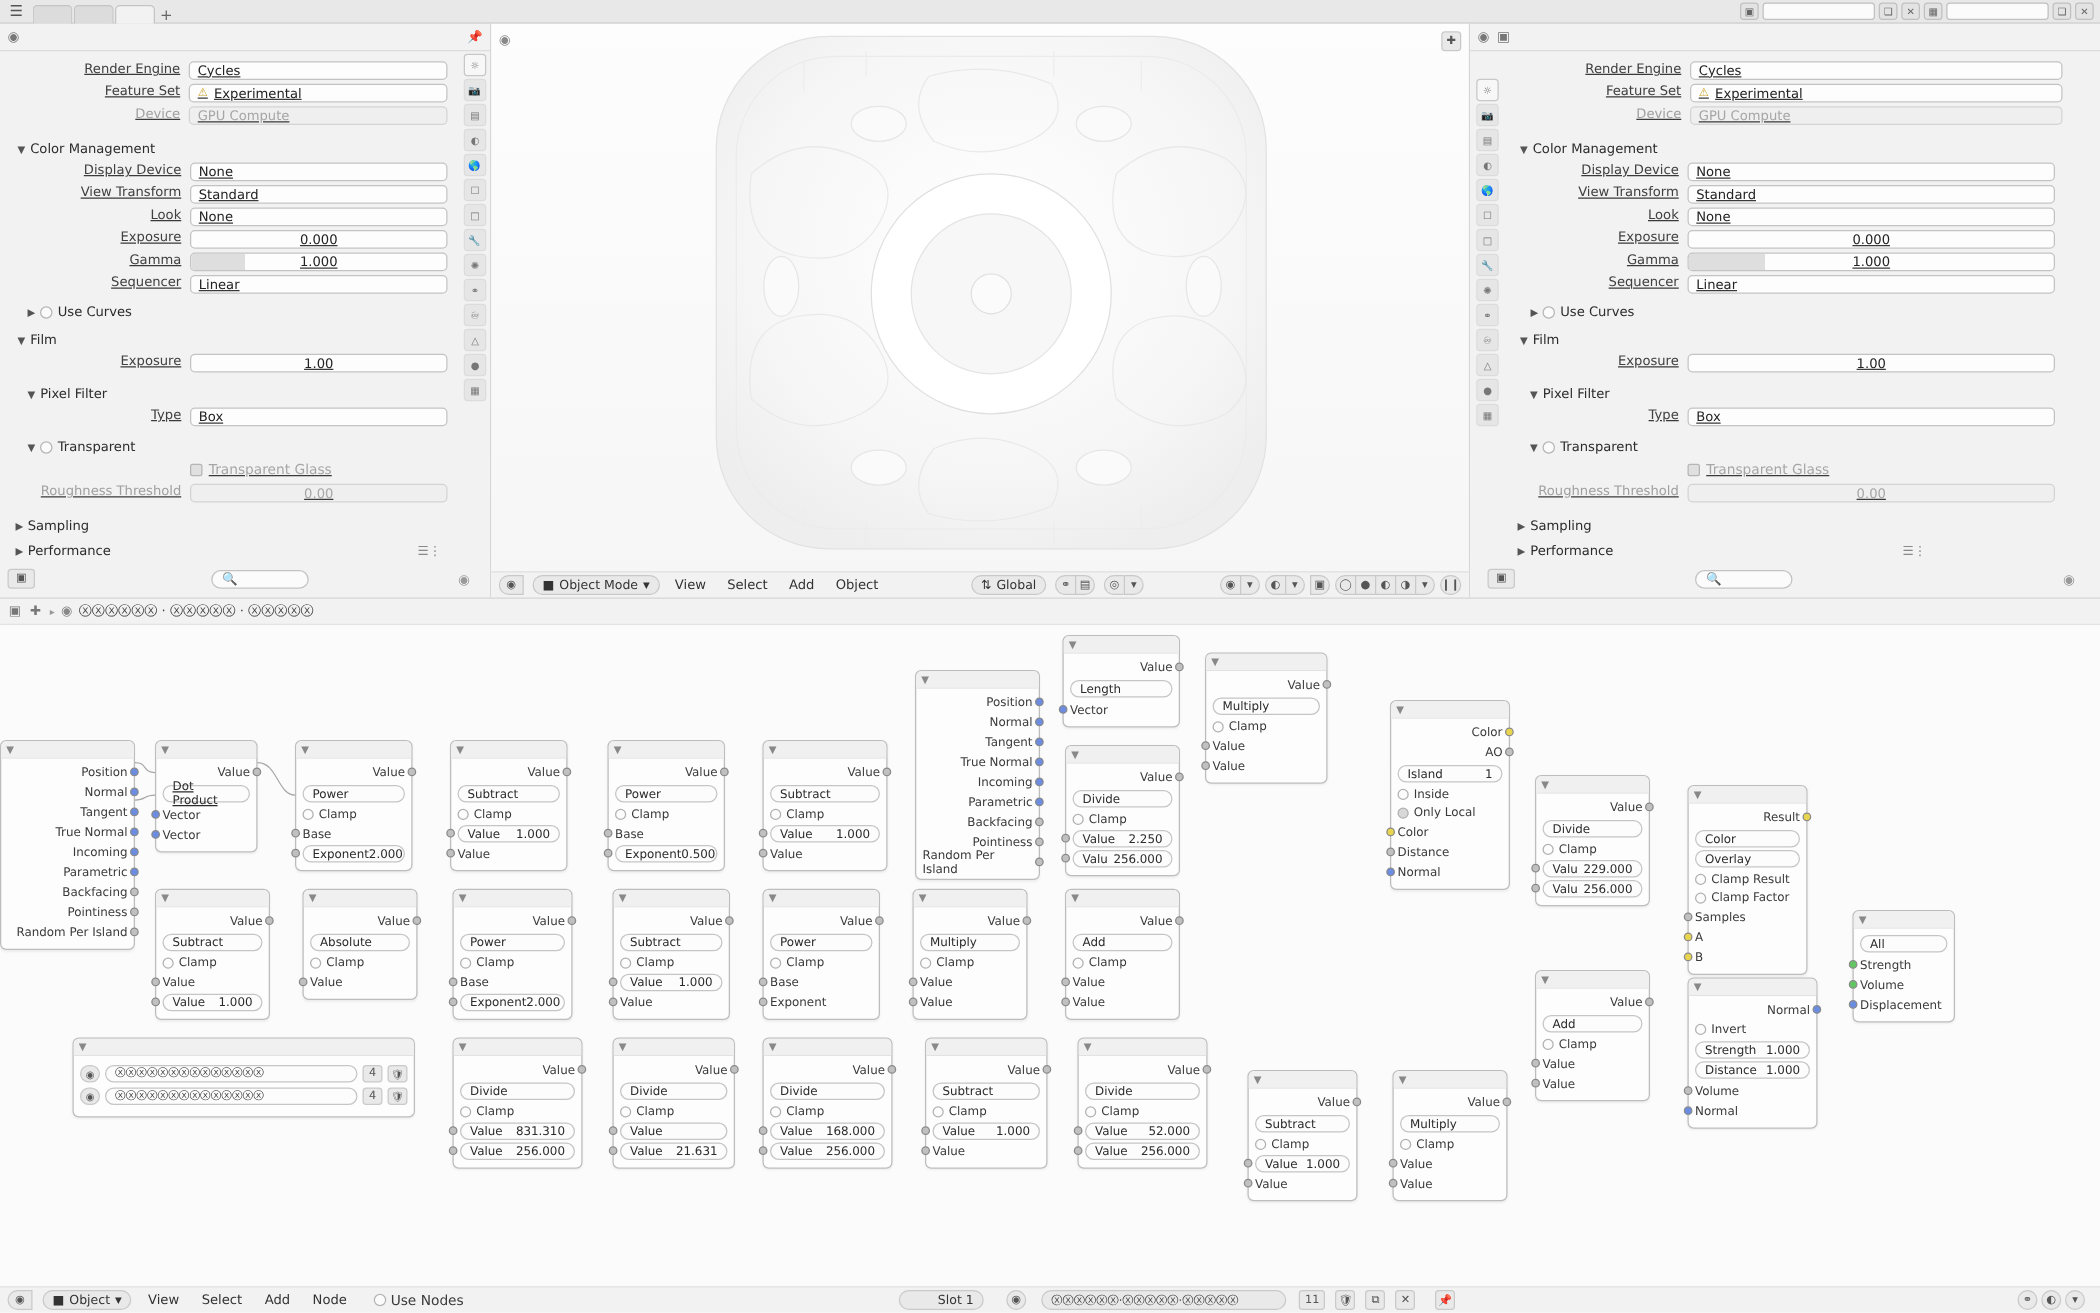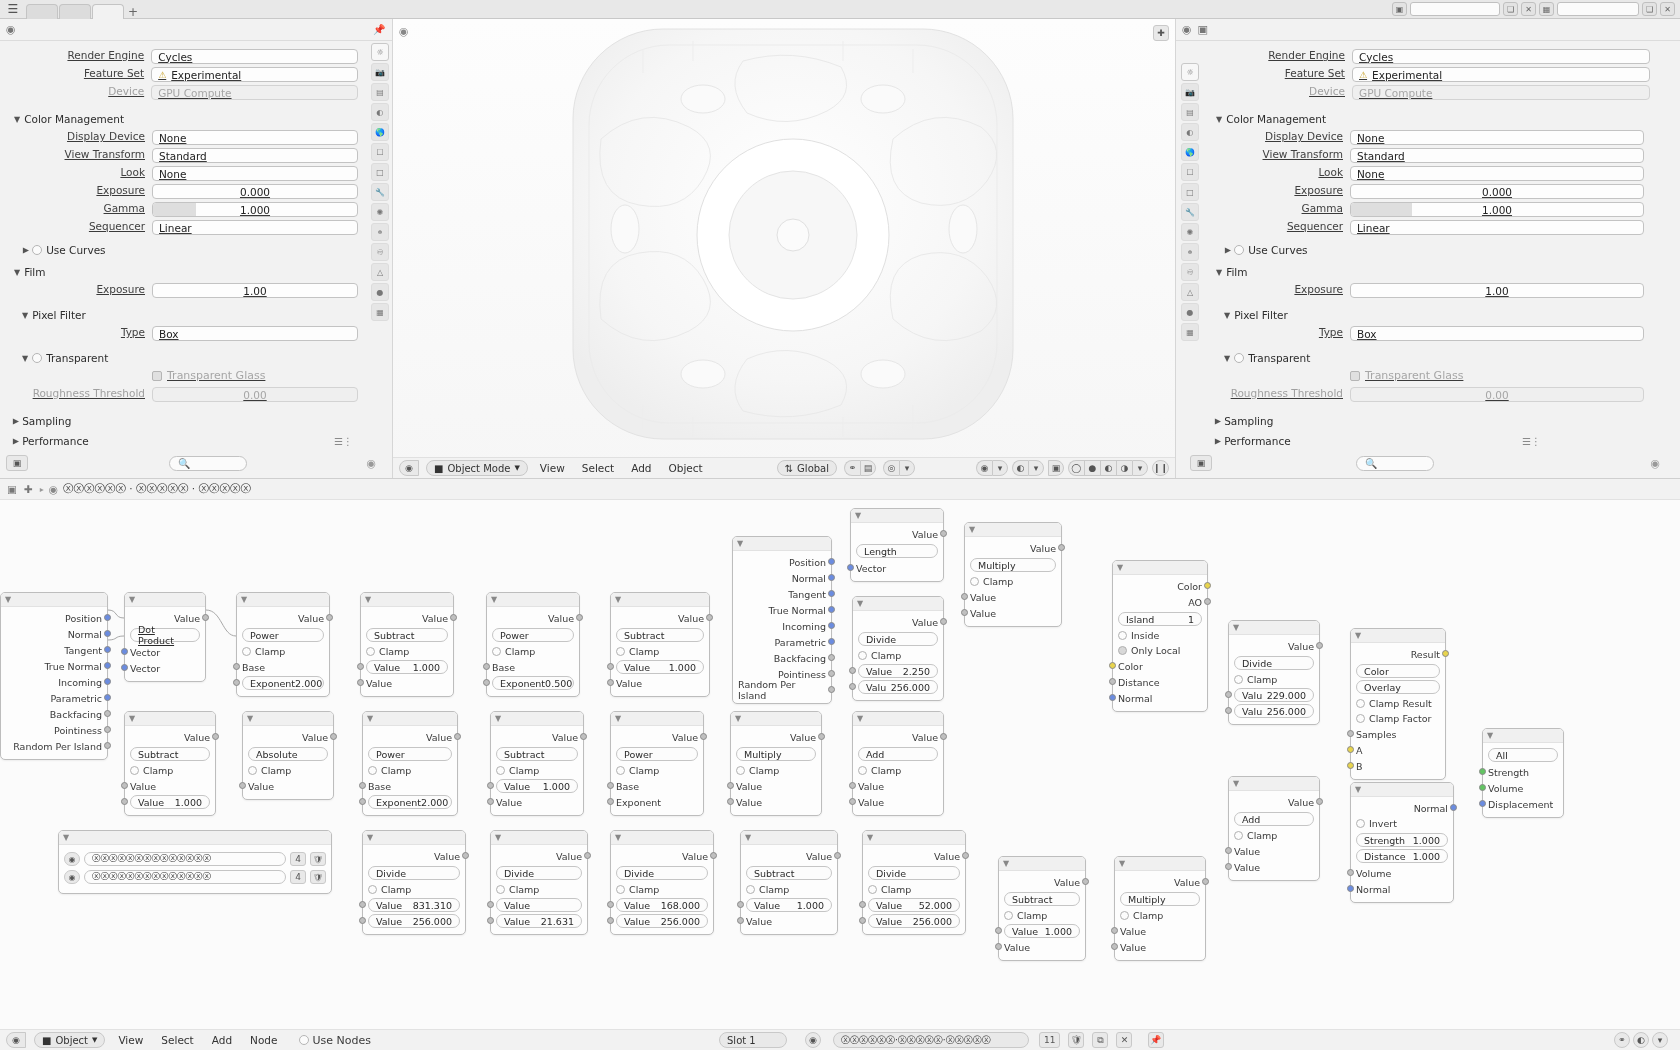--- a/index.html
+++ b/index.html
@@ -1501,21 +1501,21 @@
         <span style="font-size:7px">▼</span>
       </div>
       <div class="menuitem">View</div>
       <div class="menuitem">Select</div>
       <div class="menuitem">Add</div>
       <div class="menuitem">Node</div>
       <div style="display:flex;align-items:center;gap:4px;margin-left:8px;">
         <span class="radio"></span>
         <span>Use Nodes</span>
       </div>
-      <div class="pill" style="margin-left:340px;width:68px;justify-content:flex-start">
+      <div class="pill" style="margin-left:340px;width:68px;justify-content:flex-end">
         <span>Slot 1</span>
       </div>
       <div class="sqbtn" style="border-radius:8px;margin-left:10px">◉</div>
       <div class="pill" style="width:196px;margin-left:4px">
         <span style="font-size:9px">ⓧⓧⓧⓧⓧⓧ·ⓧⓧⓧⓧⓧ·ⓧⓧⓧⓧⓧ</span>
       </div>
       <div class="sqbtn" style="border-radius:3px;margin-left:2px;padding:0 4px">
         <span>11</span>
       </div>
       <div class="sqbtn" style="border-radius:3px">🛡</div>

